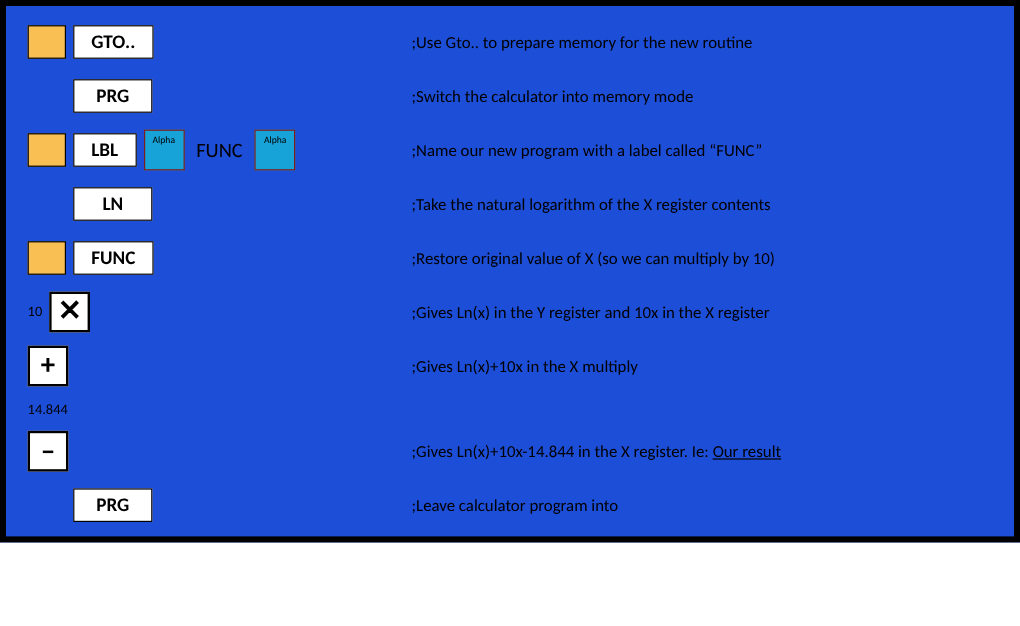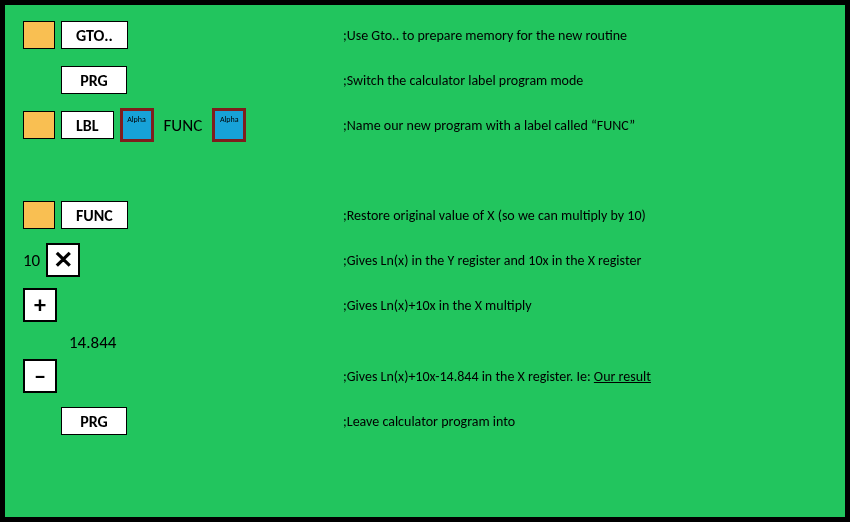--- a/index.html
+++ b/index.html
@@ -4,22 +4,22 @@
 <style>
   * { box-sizing: border-box; margin: 0; padding: 0; }
   body {
     width: 850px;
     height: 522px;
     background: #fff;
     font-family: "Calibri", "Segoe UI", sans-serif;
   }
   .frame {
     width: 850px;
-    height: 522px;
-    background: #22c55e;
+    height: 452px;
+    background: #1d4ed8;
     border: 5px solid #000;
     padding: 10px 18px;
   }
   .row {
     display: flex;
     align-items: center;
     height: 40px;
     margin-bottom: 5px;
   }
   .keys {
@@ -59,90 +59,94 @@
     justify-content: center;
     padding: 0 14px;
     flex-shrink: 0;
   }
   .label-key.prg { width: 66px; padding: 0; }
   .label-key.ln { width: 66px; padding: 0; }
   .alpha-key {
     width: 34px;
     height: 34px;
     background: #17a2d8;
-    border: 3px solid #7f1d1d;
+    border: 1px solid #7f1d1d;
     font-size: 8px;
     color: #000;
     display: flex;
     align-items: flex-start;
     justify-content: center;
     padding-top: 3px;
     flex-shrink: 0;
   }
   .func-text {
     font-size: 17px;
     padding: 0 4px;
     text-align: right;
   }
   .num-text {
-    font-size: 17px;
+    font-size: 12px;
     color: #000;
   }
   .op-key {
     width: 34px;
     height: 34px;
     background: #fff;
     border: 2px solid #000;
     font-size: 24px;
     font-weight: bold;
     display: flex;
     align-items: center;
     justify-content: center;
     line-height: 1;
     flex-shrink: 0;
   }
   .num-row {
     height: 24px;
     margin-bottom: 2px;
-    margin-left: 46px;
   }
 </style>
 </head>
 <body>
 
 <div class="frame">
 
   <div class="row">
     <div class="keys">
       <div class="shift-key"></div>
       <div class="label-key">GTO..</div>
     </div>
     <div class="comment">;Use Gto.. to prepare memory for the new routine</div>
   </div>
 
   <div class="row">
     <div class="keys">
       <div class="spacer-shift"></div>
       <div class="label-key prg">PRG</div>
     </div>
-    <div class="comment">;Switch the calculator label program mode</div>
+    <div class="comment">;Switch the calculator into memory mode</div>
   </div>
 
   <div class="row">
     <div class="keys">
       <div class="shift-key"></div>
       <div class="label-key">LBL</div>
       <div class="alpha-key">Alpha</div>
       <div class="func-text">FUNC</div>
       <div class="alpha-key">Alpha</div>
     </div>
     <div class="comment">;Name our new program with a label called “FUNC”</div>
   </div>
 
   <div class="row">
+    <div class="keys">
+      <div class="spacer-shift"></div>
+      <div class="label-key ln">LN</div>
+    </div>
+    <div class="comment">;Take the natural logarithm of the X register contents</div>
   </div>
 
   <div class="row">
     <div class="keys">
       <div class="shift-key"></div>
       <div class="label-key">FUNC</div>
     </div>
     <div class="comment">;Restore original value of X (so we can multiply by 10)</div>
   </div>
 

